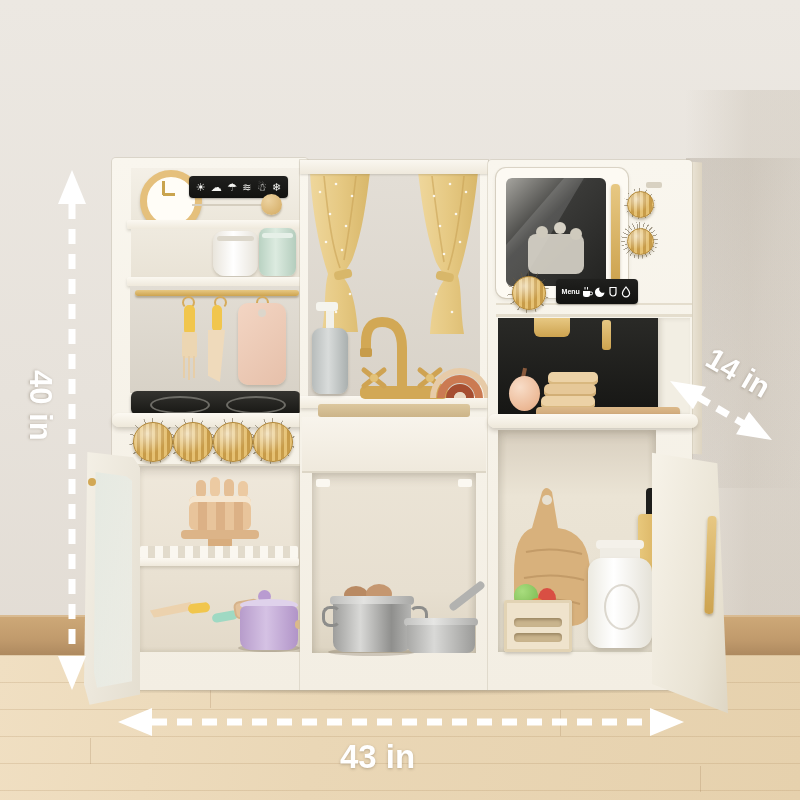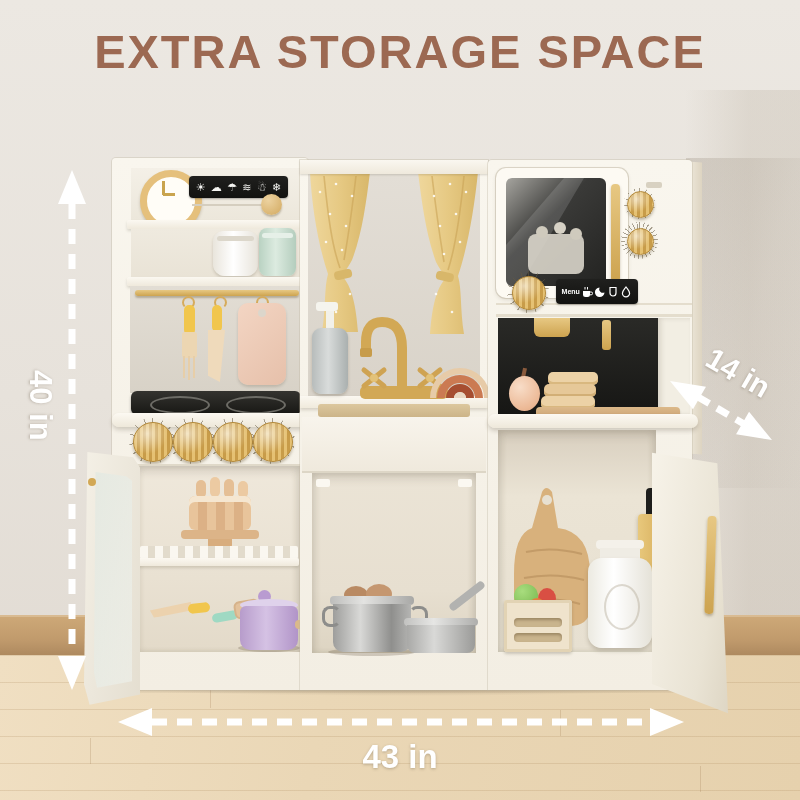--- a/index.html
+++ b/index.html
@@ -43,21 +43,20 @@
   <div class="a wall-right-tint"></div>
   <div class="a wall-right-shadow"></div>
   <div class="a skirting"></div>
   <div class="a floor"></div>
   <div class="a floor-seam" style="left:210px;top:682px;"></div>
   <div class="a floor-seam" style="left:560px;top:710px;"></div>
   <div class="a floor-seam" style="left:90px;top:738px;"></div>
   <div class="a floor-seam" style="left:700px;top:766px;"></div>
   <div class="a unit-shadow"></div>
 
-  <div class="a title" style="color:#9c6952;">EXTRA STORAGE SPACE</div>
 
   <div class="a" style="left:116px;top:650px;width:578px;height:38px;background:linear-gradient(180deg,#f7f3ea,#ece6d8);box-shadow:0 0 0 1px rgba(190,180,160,.4);"></div>
   <div class="a" style="left:116px;top:684px;width:578px;height:9px;background:linear-gradient(180deg,rgba(90,75,55,.35),rgba(90,75,55,.05));"></div>
 
   <div class="a" style="left:688px;top:162px;width:14px;height:292px;background:linear-gradient(90deg,#efe9dc,#ddd4c1);transform:skewY(4deg);"></div>
 
   <div class="a body-cream" style="left:112px;top:158px;width:196px;height:532px;border-radius:4px 4px 0 0;"></div>
 
   <div class="a" style="left:131px;top:168px;width:170px;height:52px;background:linear-gradient(180deg,#f4f0e7,#ece7db);"></div>
 
@@ -312,15 +311,15 @@
     <line x1="152" y1="722" x2="650" y2="722" stroke="#fff" stroke-width="7" stroke-dasharray="15 10"></line>
     <polygon points="118,722 152,708 152,736" fill="#fff"></polygon>
     <polygon points="684,722 650,708 650,736" fill="#fff"></polygon>
 
     <line x1="698" y1="397" x2="744" y2="424" stroke="#fff" stroke-width="7" stroke-dasharray="13 9"></line>
     <polygon points="0,0 34,-13 34,13" fill="#fff" transform="translate(670,381) rotate(30)"></polygon>
     <polygon points="0,0 -34,-13 -34,13" fill="#fff" transform="translate(772,440) rotate(30)"></polygon>
   </svg>
   <div class="a dim-label" style="left:10px;top:382px;width:60px;text-align:center;font-size:31px;transform:rotate(90deg);">40 in</div>
   <div class="a dim-label" style="left:696px;top:356px;width:84px;text-align:center;font-size:30px;transform:rotate(30deg);">14 in</div>
-  <div class="a dim-label" style="left:340px;top:738px;width:120px;text-align:center;font-size:33px;">43 in</div>
+  <div class="a dim-label" style="left:340px;top:738px;width:120px;text-align:left;font-size:33px;">43 in</div>
 
 </div>
 
 </body></html>

